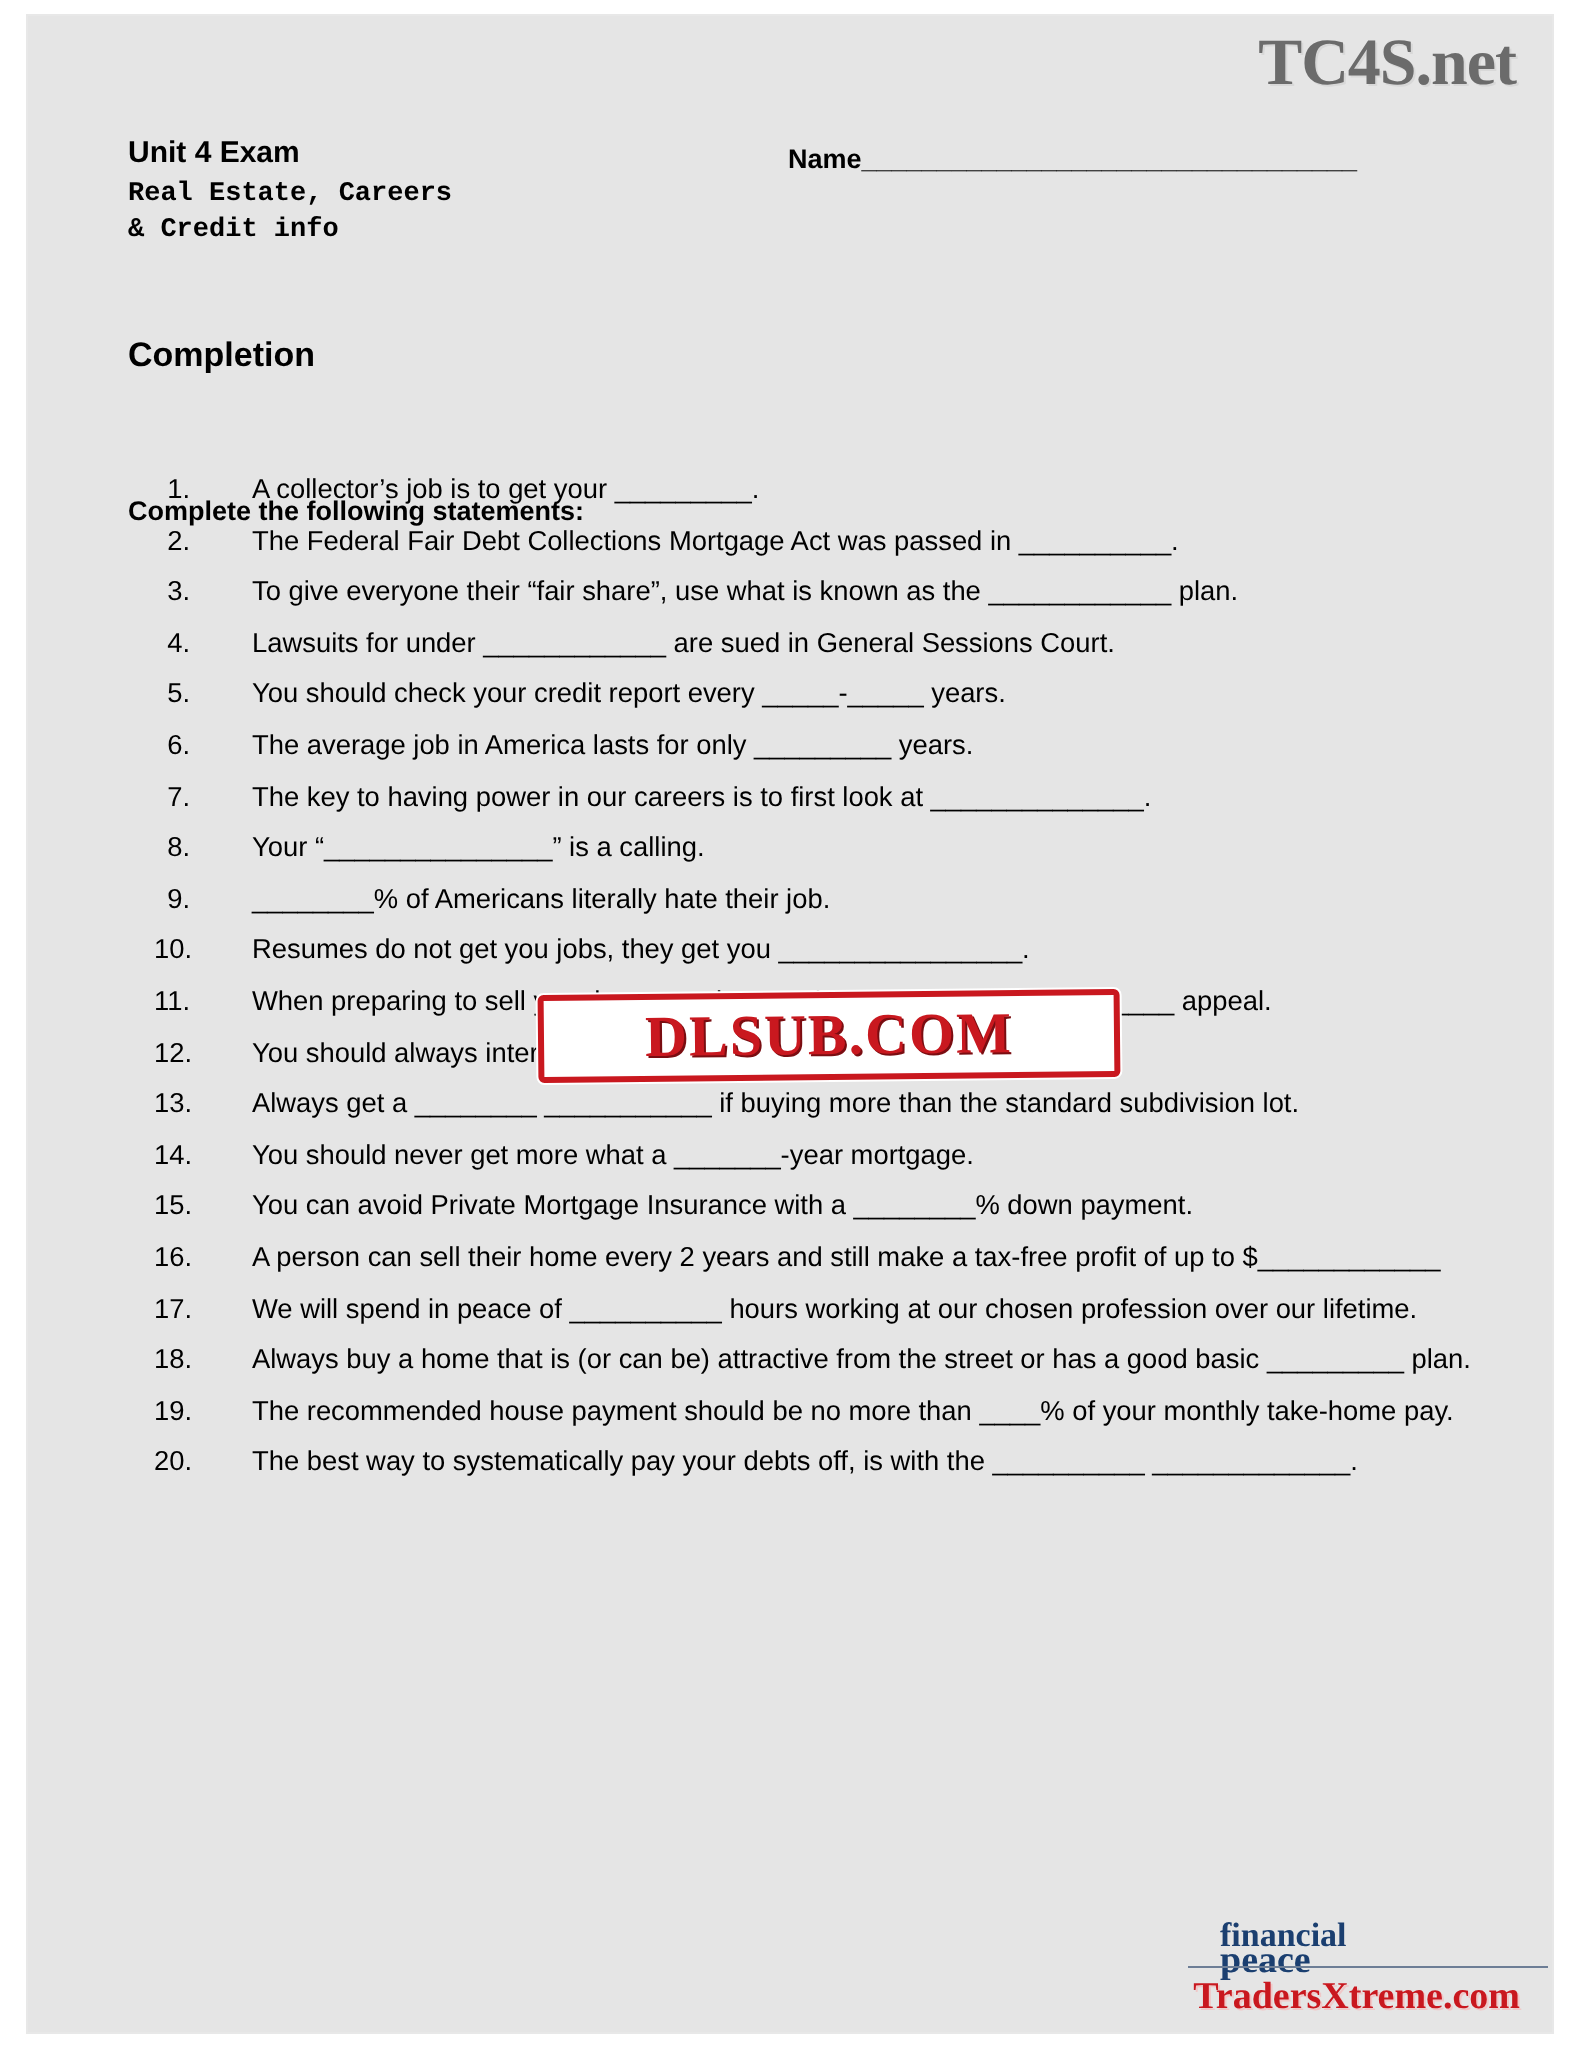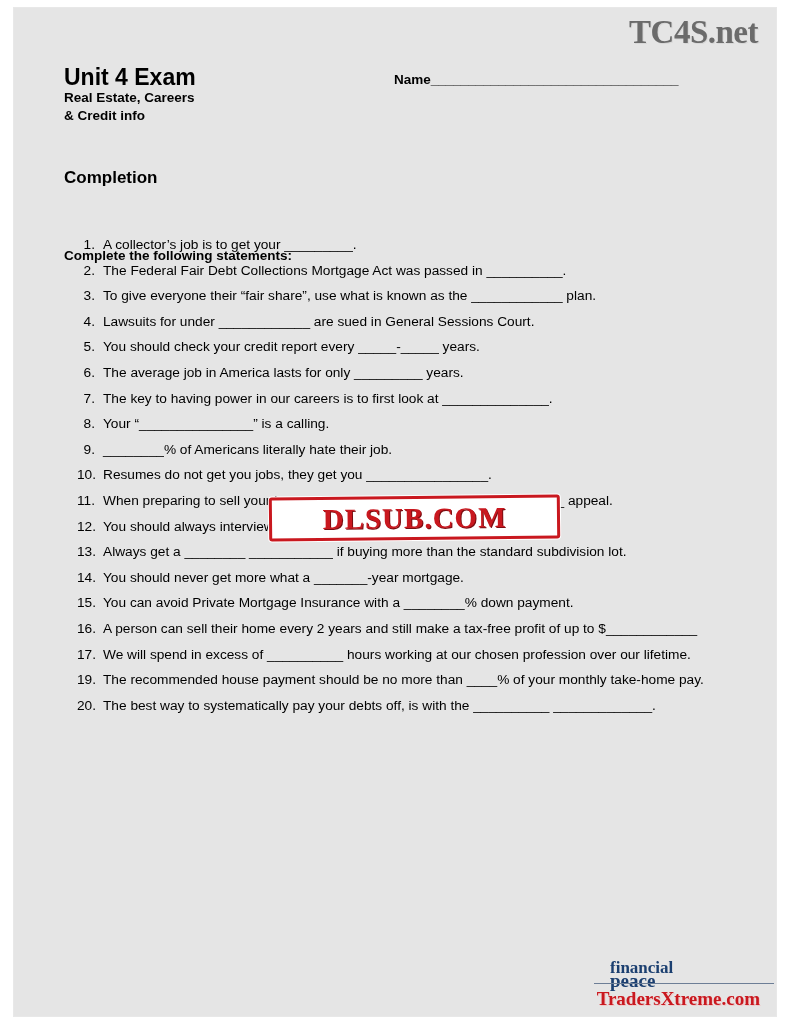--- a/index.html
+++ b/index.html
@@ -41,29 +41,30 @@
   }
 
   
   .hdr {
     position: absolute;
     left: 50px;
     top: 58px;
     width: 670px;
   }
   .hdr-title {
-    font-size: 23px;
+    font-size: 15px;
     font-weight: bold;
     line-height: 22px;
   }
   .hdr-sub {
     font-size: 13.5px;
     font-weight: bold;
     line-height: 17px;
     margin-top: 1px;
+    font-family: Liberation Mono, monospace;
   }
   .name-line {
     position: absolute;
     left: 330px;
     top: 6px;
     font-size: 13.5px;
     font-weight: bold;
     white-space: nowrap;
   }
 
@@ -100,20 +101,21 @@
   }
   .qnum {
     width: 26px;
     flex: 0 0 26px;
     text-align: right;
     padding-right: 8px;
     box-sizing: border-box;
   }
   .qtext {
     flex: 1 1 auto;
+    margin-left: 23px;
   }
 
   
   .stamp {
     position: absolute;
     left: 255px;
     top: 488px;
     width: 285px;
     height: 38px;
     background: #ffffff;
@@ -250,21 +252,25 @@
     <div class="qrow">
         <div class="qnum">15.</div>
         <div class="qtext">You can avoid Private Mortgage Insurance with a ________% down payment.</div>
       </div>
     <div class="qrow">
         <div class="qnum">16.</div>
         <div class="qtext">A person can sell their home every 2 years and still make a tax-free profit of up to $____________</div>
       </div>
     <div class="qrow">
         <div class="qnum">17.</div>
-        <div class="qtext">We will spend in excess of __________ hours working at our chosen profession over our lifetime.</div>
+        <div class="qtext">We will spend in peace of __________ hours working at our chosen profession over our lifetime.</div>
+      </div>
+    <div class="qrow">
+        <div class="qnum">18.</div>
+        <div class="qtext">Always buy a home that is (or can be) attractive from the street or has a good basic _________ plan.</div>
       </div>
     <div class="qrow">
         <div class="qnum">19.</div>
         <div class="qtext">The recommended house payment should be no more than ____% of your monthly take-home pay.</div>
       </div>
     <div class="qrow">
         <div class="qnum">20.</div>
         <div class="qtext">The best way to systematically pay your debts off, is with the __________   _____________.</div>
       </div>
   </div>

